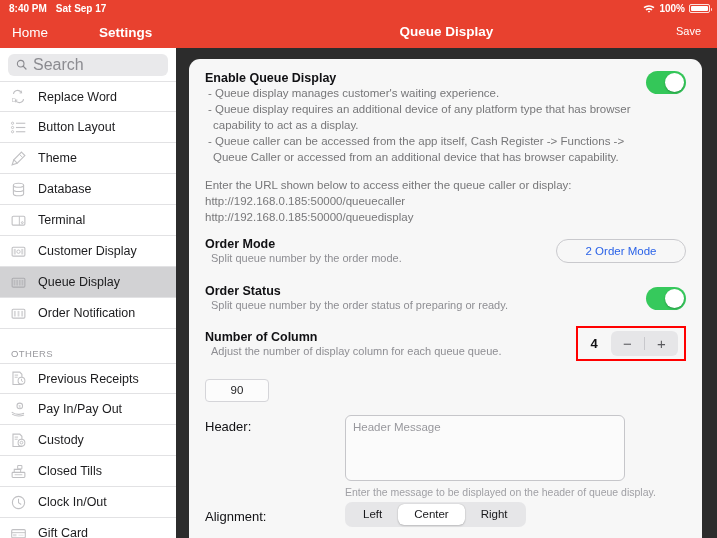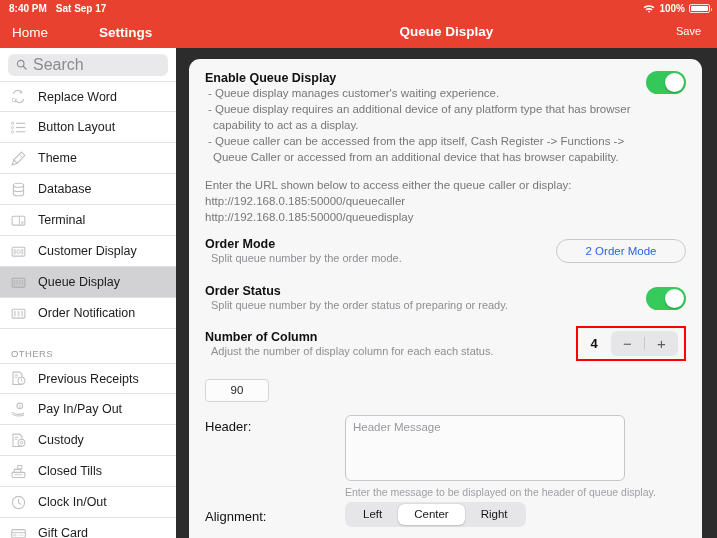--- a/index.html
+++ b/index.html
@@ -618,21 +618,21 @@
             <div class="row-sub">Split queue number by the order status of preparing or ready.</div>
           </div>
           <div class="toggle on alt">
               <span class="knob"></span>
             </div>
         </div>
 
         <div class="setting-row" style="padding-top:11px;">
           <div class="left">
             <div class="row-title">Number of Column</div>
-            <div class="row-sub">Adjust the number of display column for each each status.</div>
+            <div class="row-sub">Adjust the number of display column for each queue queue.</div>
           </div>
           <div class="stepper-highlight">
             <span class="stepper-val">4</span>
             <div class="stepper">
               <span class="btn">−</span>
               <span class="sep"></span>
               <span class="btn">+</span>
             </div>
           </div>
         </div>

